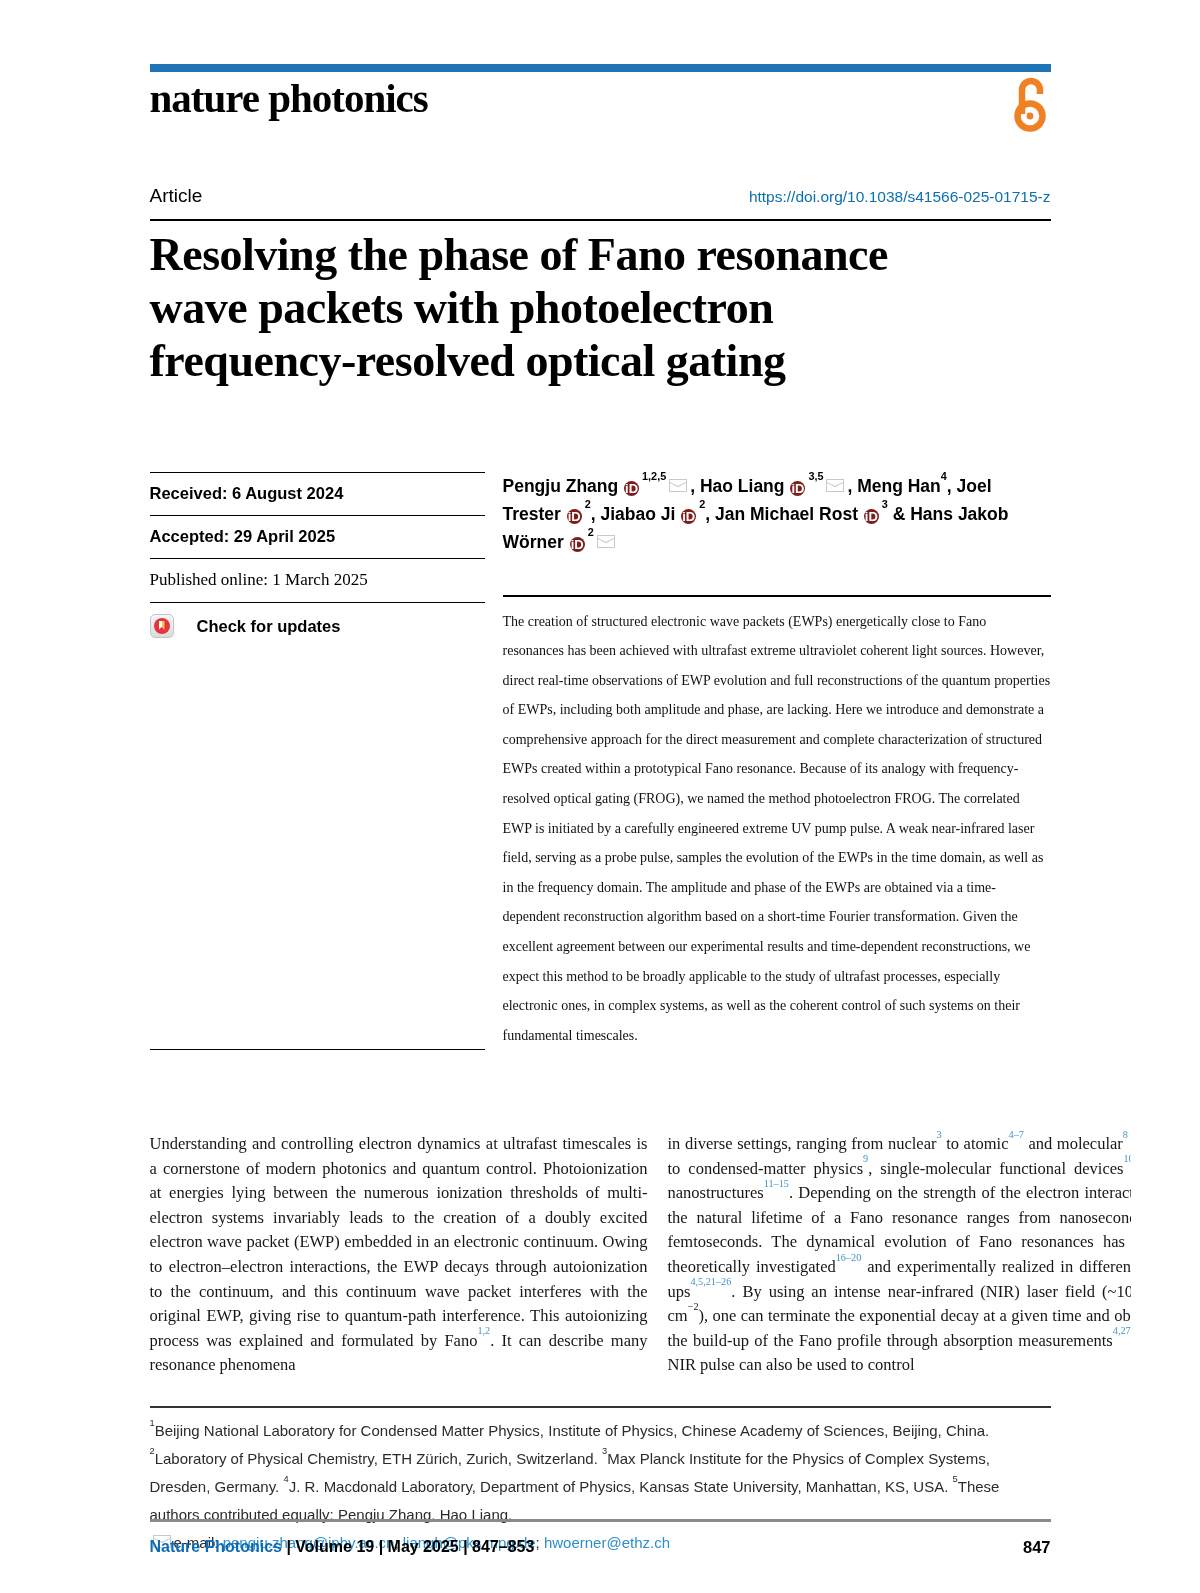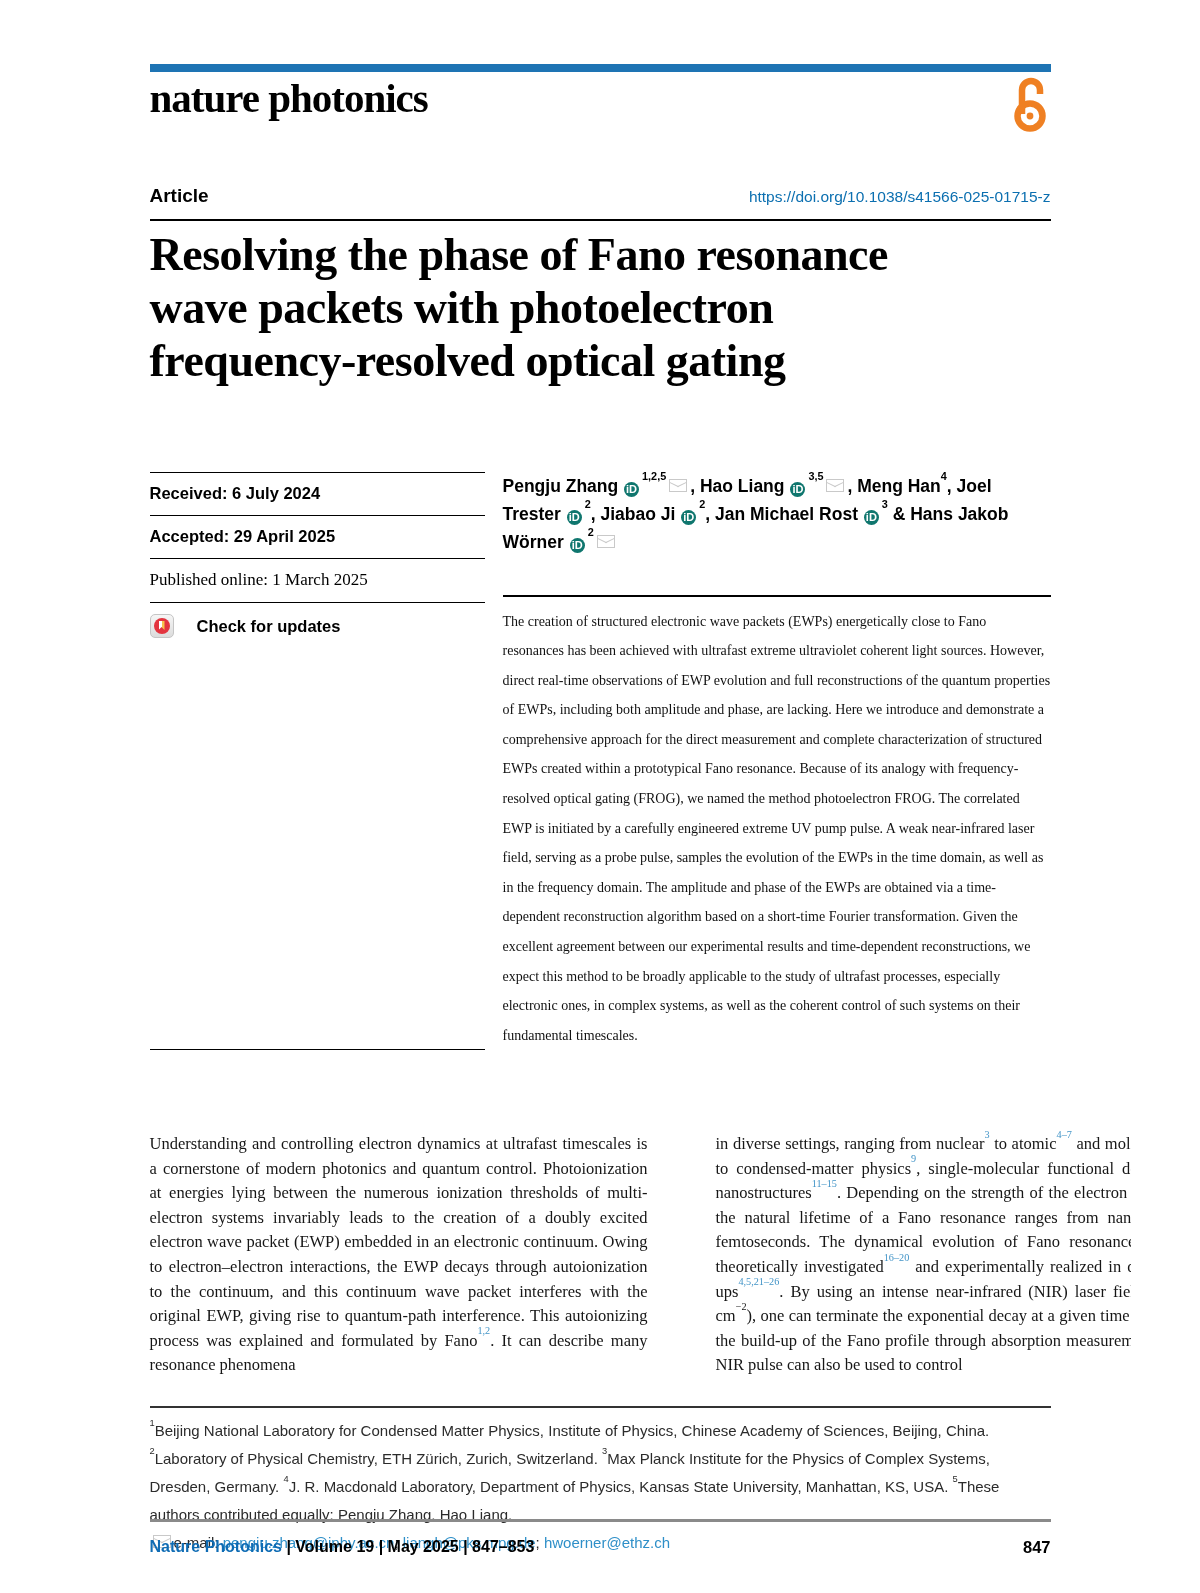--- a/index.html
+++ b/index.html
@@ -16,21 +16,21 @@
     font-family:"Liberation Serif", serif; font-weight:bold;
     font-size:41px; letter-spacing:-1px; line-height:1; color:#000;
   }
   .oa-icon { position:absolute; top:76px; right:80px; width:42px; height:58px; }
 
   
   .kicker-row {
     position:absolute; top:185px; left:80px; right:80px;
     display:flex; justify-content:space-between; align-items:baseline;
   }
-  .kicker { font-size:19px; font-weight:bold; }
+  .kicker { font-size:19px; font-weight:normal; }
   .doi-link { font-size:15.5px; color:#0b6fb0; text-decoration:none; }
 
   .title-rule { position:absolute; top:219px; left:80px; right:80px; height:2px; background:#000; }
   .article-title {
     position:absolute; top:228px; left:80px; width:960px;
     font-family:"Liberation Serif", serif; font-weight:bold;
     font-size:46px; line-height:53px; letter-spacing:-0.5px; color:#000;
   }
   .article-title span { display:block; }
 
@@ -56,40 +56,40 @@
   .authors-line { font-size:17.5px; font-weight:bold; line-height:28px; }
   .abstract-rule { margin-top:39px; height:1.5px; background:#000; }
   .abstract-text {
     margin-top:10px; font-family:"Liberation Serif", serif;
     font-size:14px; line-height:29.6px; color:#111;
   }
 
   
   .orcid-icon {
     display:inline-block; width:15px; height:15px; border-radius:50%;
-    background:#0f766e; color:#fff; font-family:"Liberation Sans",sans-serif;
-    font-size:11px; font-weight:bold; line-height:15px; text-align:center;
+    background:#7f1d1d; color:#fff; font-family:"Liberation Sans",sans-serif;
+    font-size:13px; font-weight:bold; line-height:15px; text-align:center;
     vertical-align:-1px; margin:0 3px 0 1px; letter-spacing:0;
   }
   .mail-icon {
     display:inline-block; width:18px; height:13px; border:1.4px solid #c9c9c9;
     background:#fff; position:relative; vertical-align:0px; margin:0 3px;
   }
   .mail-icon::before, .mail-icon::after {
     content:""; position:absolute; top:4.1px; width:10px; height:1.4px; background:#c9c9c9;
   }
   .mail-icon::before { left:-1px; transform:rotate(26deg); }
   .mail-icon::after { right:-1px; transform:rotate(-26deg); }
 
   sup.ref, sup.plain { font-size:0.62em; line-height:0; position:relative; top:-0.48em; }
   sup.ref { color:#4294c7; }
   sup.plain { color:inherit; }
 
   
-  .body-cols { position:absolute; top:1132px; left:80px; right:80px; display:flex; gap:68px; }
+  .body-cols { position:absolute; top:1132px; left:80px; right:80px; display:flex; gap:20px; }
   .body-col {
     width:498px; flex:none; font-family:"Liberation Serif", serif;
     font-size:16.5px; line-height:24.6px; text-align:justify; color:#161616;
     hyphens:auto;
   }
 
   
   .foot-rule { position:absolute; top:1406px; left:80px; right:80px; height:2px; background:#333; }
   .footnotes {
     position:absolute; top:1417px; left:80px; right:80px;
@@ -134,21 +134,21 @@
 
   <h1 class="article-title">
     <span>Resolving the phase of Fano resonance</span>
     <span>wave packets with photoelectron</span>
     <span>frequency-resolved optical gating</span>
   </h1>
 
   <div class="meta-authors">
 
     <div class="meta-panel">
-      <div class="meta-item">Received: 6 July 2024</div>
+      <div class="meta-item">Received: 6 August 2024</div>
       <div class="meta-item">Accepted: 29 April 2025</div>
       <div class="meta-item serif">Published online: 1 March 2025</div>
       <div class="meta-item check-row">
         <span class="crossmark-badge">
           <span class="crossmark-circle">
               <span class="crossmark-flag"></span>
             </span>
         </span>
         <span>Check for updates</span>
       </div>

